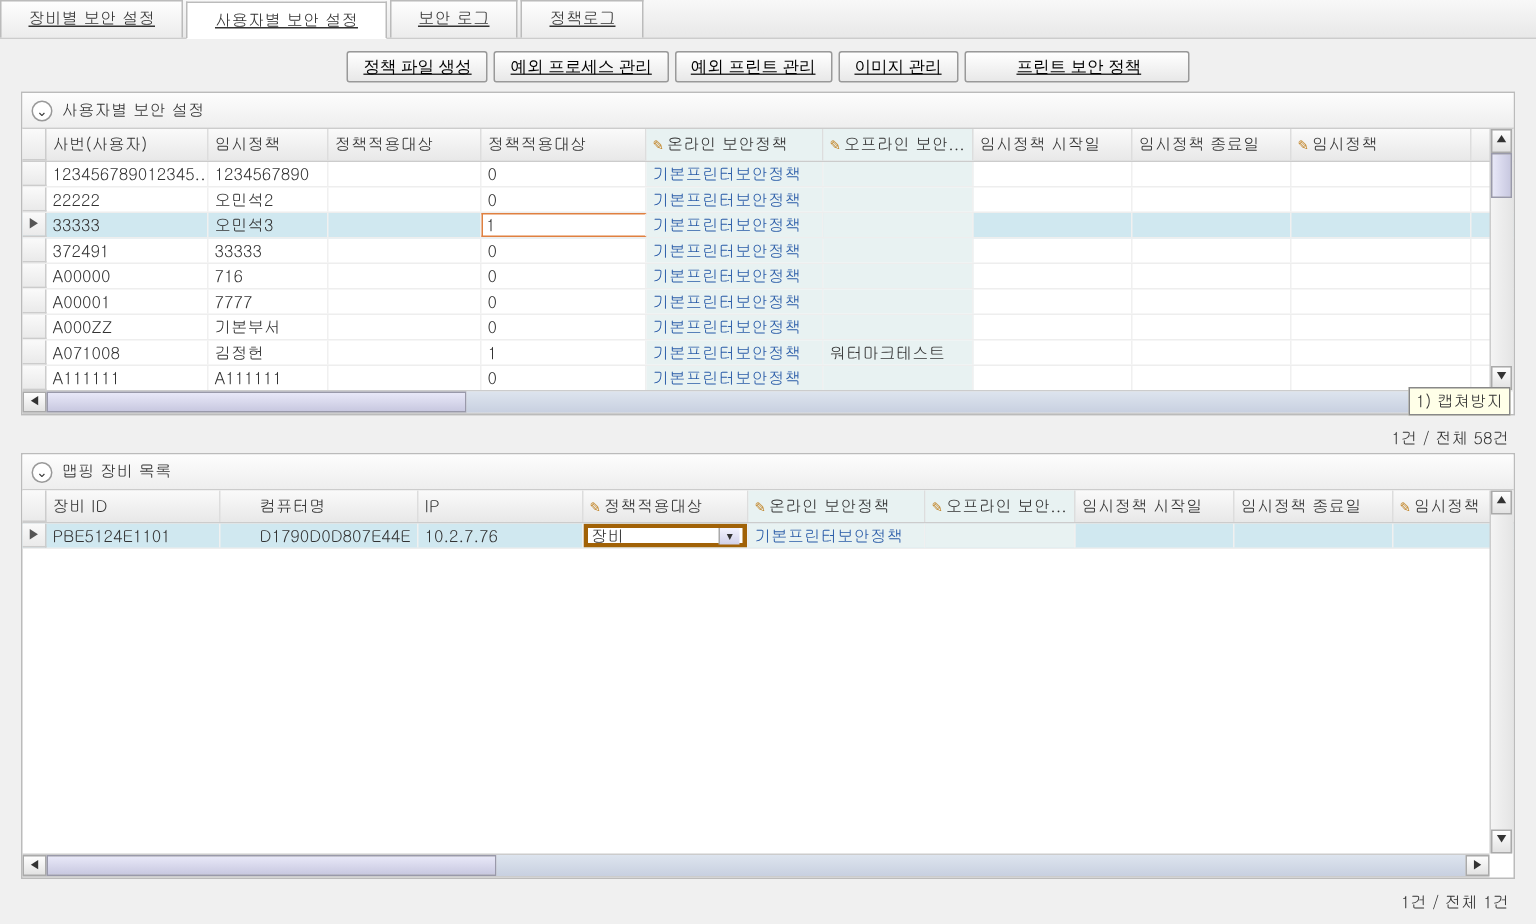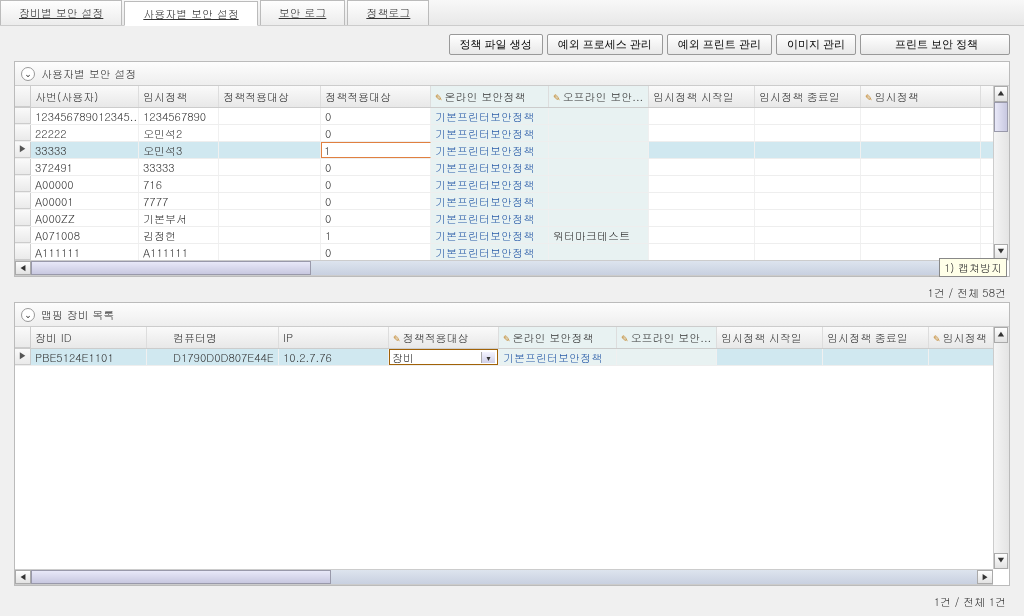--- a/index.html
+++ b/index.html
@@ -28,23 +28,24 @@
       font-size: 11px;
     }
     .tab.active {
       background: #fff;
       border-bottom: 1px solid #fff;
       position: relative;
       top: 1px;
     }
     .toolbar {
       display: flex;
-      justify-content: flex-end;
+      justify-content: center;
       gap: 4px;
       padding: 8px 14px 6px;
+      text-decoration: underline;
     }
     .btn {
       padding: 2px 10px;
       border: 1px solid #999;
       background: linear-gradient(#ffffff, #e8e8e8);
       font-size: 11px;
       cursor: pointer;
       border-radius: 2px;
     }
     .btn-wide { min-width: 150px; padding-left: 13px; }
@@ -164,21 +165,21 @@
       text-align: right;
       padding: 2px 18px;
       font-size: 11px;
     }
     .dim-col { background: #e8f2f2; }
     .pencil { color: #c08020; font-size: 9px; margin-right: 2px; }
     .dropdown {
       position: relative;
     }
     .dropdown-display {
-      border: 1px solid #a16207;
+      border: 3px solid #a16207;
       background: #fff;
       padding: 0 2px;
       display: flex;
       justify-content: space-between;
       align-items: center;
       height: 16px;
     }
     .dropdown-btn {
       width: 14px;
       background: linear-gradient(#f4f4ff, #d0d0e8);

